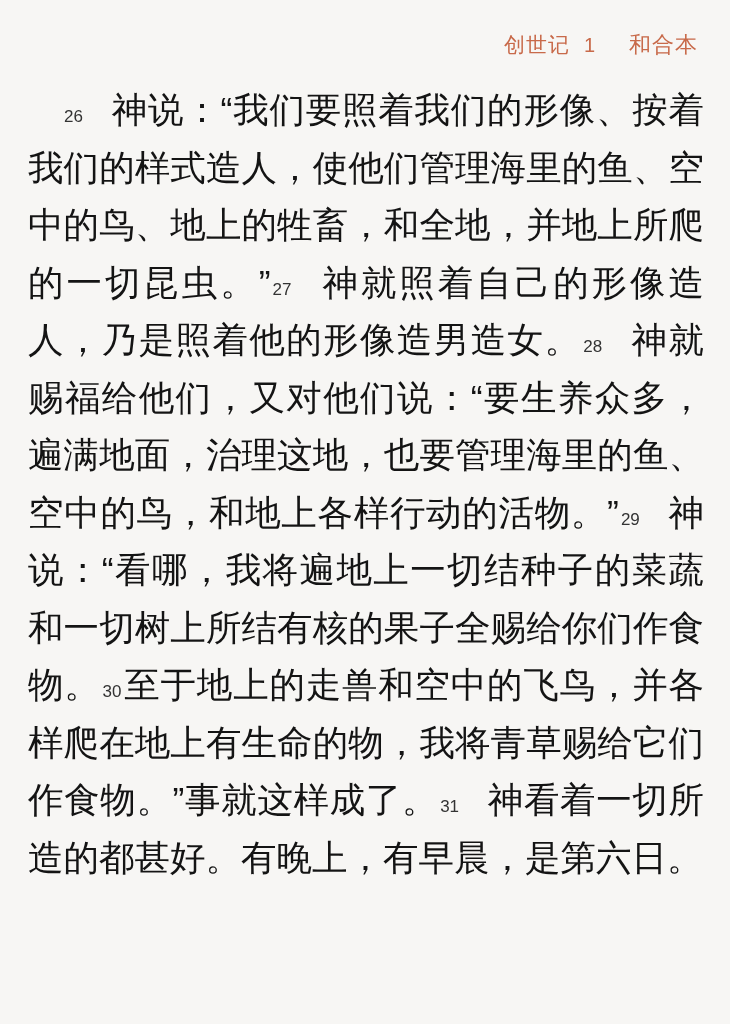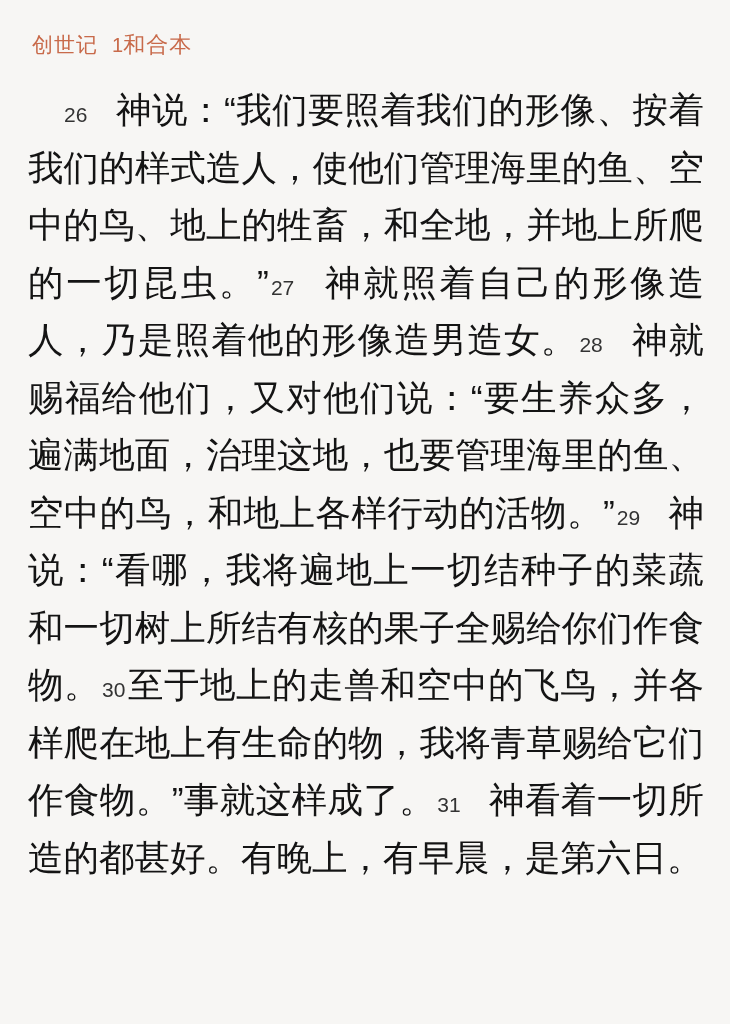--- a/index.html
+++ b/index.html
@@ -18,23 +18,24 @@
     position: relative;
     width: 730px;
     height: 1024px;
     box-sizing: border-box;
     padding: 0;
     background: #f7f6f4;
   }
   .header {
     display: flex;
     align-items: baseline;
-    justify-content: flex-start;
+    justify-content: flex-end;
     padding: 30px 32px 0 32px;
     box-sizing: border-box;
+    gap: 34px;
   }
   .header-left {
     display: flex;
     align-items: baseline;
     gap: 14px;
   }
   .book-name {
     font-size: 21px;
     color: #c86a4a;
     letter-spacing: 1px;
@@ -55,21 +56,21 @@
   .verses {
     font-size: 35.5px;
     line-height: 1.62;
     text-align: justify;
     text-justify: inter-ideograph;
     color: #141414;
     letter-spacing: 0px;
     word-break: break-all;
   }
   .verse-num {
-    font-size: 21px;
+    font-size: 17px;
     color: #333;
     vertical-align: baseline;
     padding: 0 2px;
   }
   .indent {
     display: inline-block;
     width: 34px;
   }
   .gap {
     display: inline-block;

